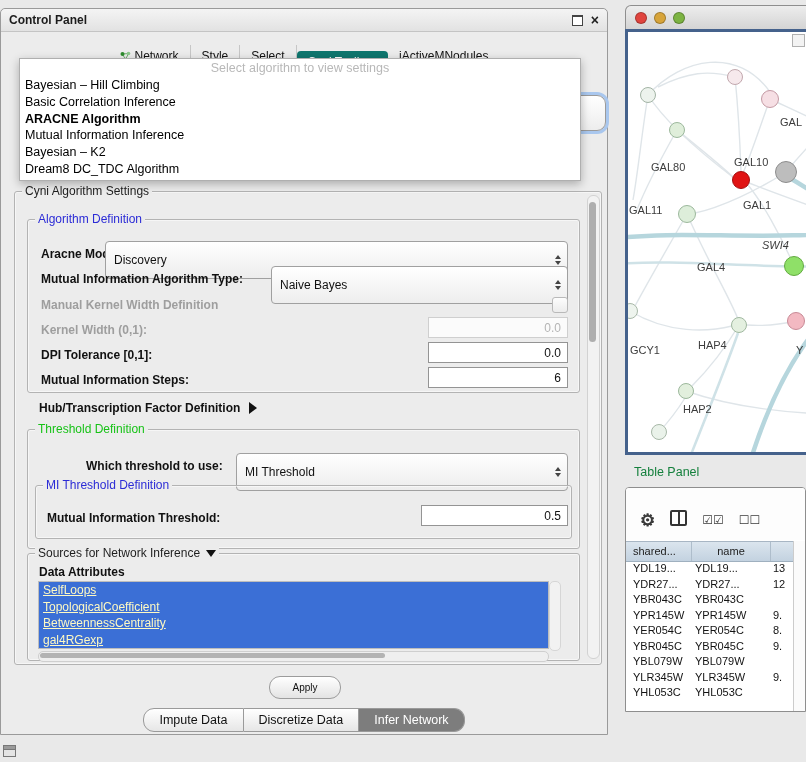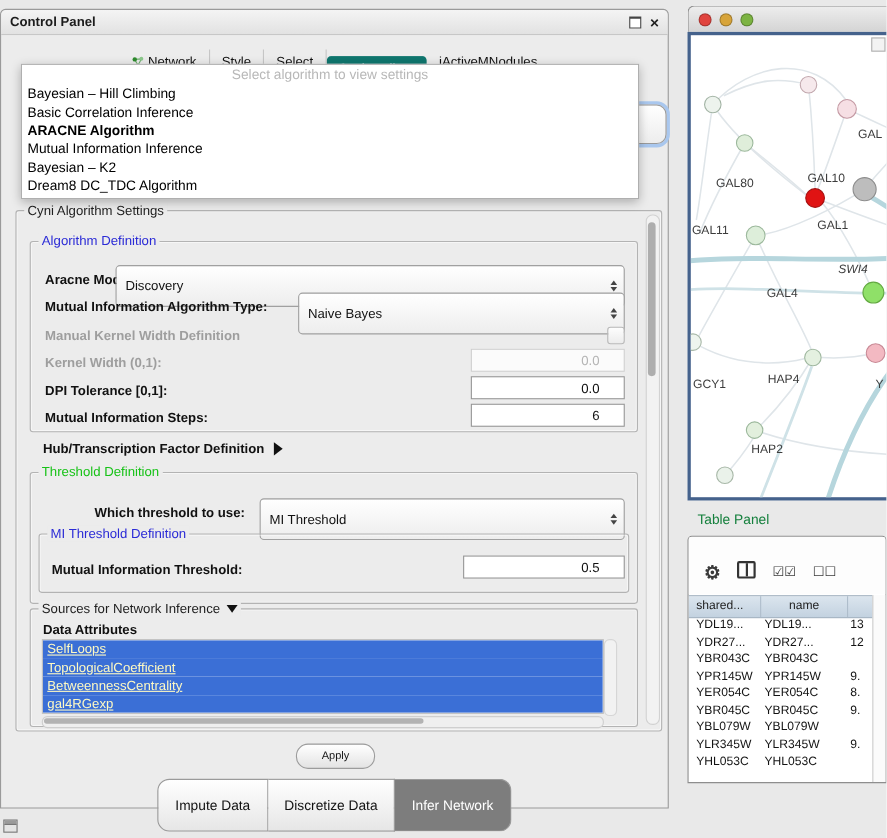--- a/index.html
+++ b/index.html
@@ -47,21 +47,21 @@
   .flabel.disabled{color:#9e9e9e;}
 
   .combo{position:absolute;height:38px;background:linear-gradient(#ffffff,#ededed);
          border:1px solid #a0a0a0;border-radius:4px;display:flex;align-items:center;
          font-size:12px;color:#111;padding-left:8px;box-sizing:border-box;}
   .arrows{margin-left:auto;margin-right:6px;display:flex;flex-direction:column;gap:2px;align-items:center;}
   .tu{width:0;height:0;border-left:3.5px solid transparent;border-right:3.5px solid transparent;border-bottom:4.5px solid #444;}
   .td2{width:0;height:0;border-left:3.5px solid transparent;border-right:3.5px solid transparent;border-top:4.5px solid #444;}
 
   .tfield{position:absolute;height:21px;background:#fff;border:1px solid #949494;box-sizing:border-box;
-          font-size:12px;color:#111;display:flex;align-items:center;justify-content:flex-end;padding-right:22px;}
+          font-size:12px;color:#111;display:flex;align-items:center;justify-content:flex-end;padding-right:6px;}
   .tfield.disabled{background:#fbfbfb;border-color:#cfcfcf;color:#b5b5b5;}
   .cbox{position:absolute;width:14px;height:14px;border:1px solid #b9b9b9;border-radius:3px;
         background:linear-gradient(#fdfdfd,#ececec);}
 
   .hub-row{position:absolute;font-size:12px;font-weight:bold;color:#111;display:flex;align-items:center;}
   .tri-right{display:inline-block;width:0;height:0;border-top:6px solid transparent;
              border-bottom:6px solid transparent;border-left:8px solid #111;margin-left:9px;}
   .tri-down{display:inline-block;width:0;height:0;border-left:5px solid transparent;
             border-right:5px solid transparent;border-top:7px solid #111;}
 
@@ -76,21 +76,21 @@
   .hthumb{position:absolute;left:1px;top:1px;height:5px;width:345px;background:#b3b3b3;border-radius:3px;}
   .vscroll{position:absolute;left:586px;top:186px;width:11px;height:462px;background:#f2f2f2;
            border:1px solid #d2d2d2;border-radius:6px;}
   .vthumb{position:absolute;left:1px;top:6px;width:7px;height:140px;background:#aeaeae;border-radius:4px;}
 
   .apply-btn{position:absolute;left:268px;top:667px;width:70px;height:21px;border:1px solid #9c9c9c;
              border-radius:11px;background:linear-gradient(#ffffff,#e3e3e3);font-size:10px;color:#111;
              display:flex;align-items:center;justify-content:center;}
 
   .seg-bar{position:absolute;left:0;right:0;top:699px;display:flex;justify-content:center;}
-  .seg{height:22px;line-height:22px;padding:12px 15px;font-size:12.5px;color:#111;border:1px solid #9a9a9a;
+  .seg{height:22px;line-height:22px;padding:0 15px;font-size:12.5px;color:#111;border:1px solid #9a9a9a;
        border-left:none;background:linear-gradient(#ffffff,#e6e6e6);}
   .seg:first-child{border-left:1px solid #9a9a9a;border-radius:11px 0 0 11px;}
   .seg:last-child{border-radius:0 11px 11px 0;}
   .seg.active{background:#7d7d7d;color:#fff;}
 
   
   .net-window{position:absolute;left:625px;top:5px;width:240px;height:450px;}
   .net-titlebar{position:absolute;left:0;top:0;right:0;height:24px;border:1px solid #8e8e8e;border-bottom:none;
         border-radius:6px 6px 0 0;background:linear-gradient(#ededed,#d4d4d4);display:flex;align-items:center;
         padding-left:9px;gap:7px;box-sizing:border-box;}

